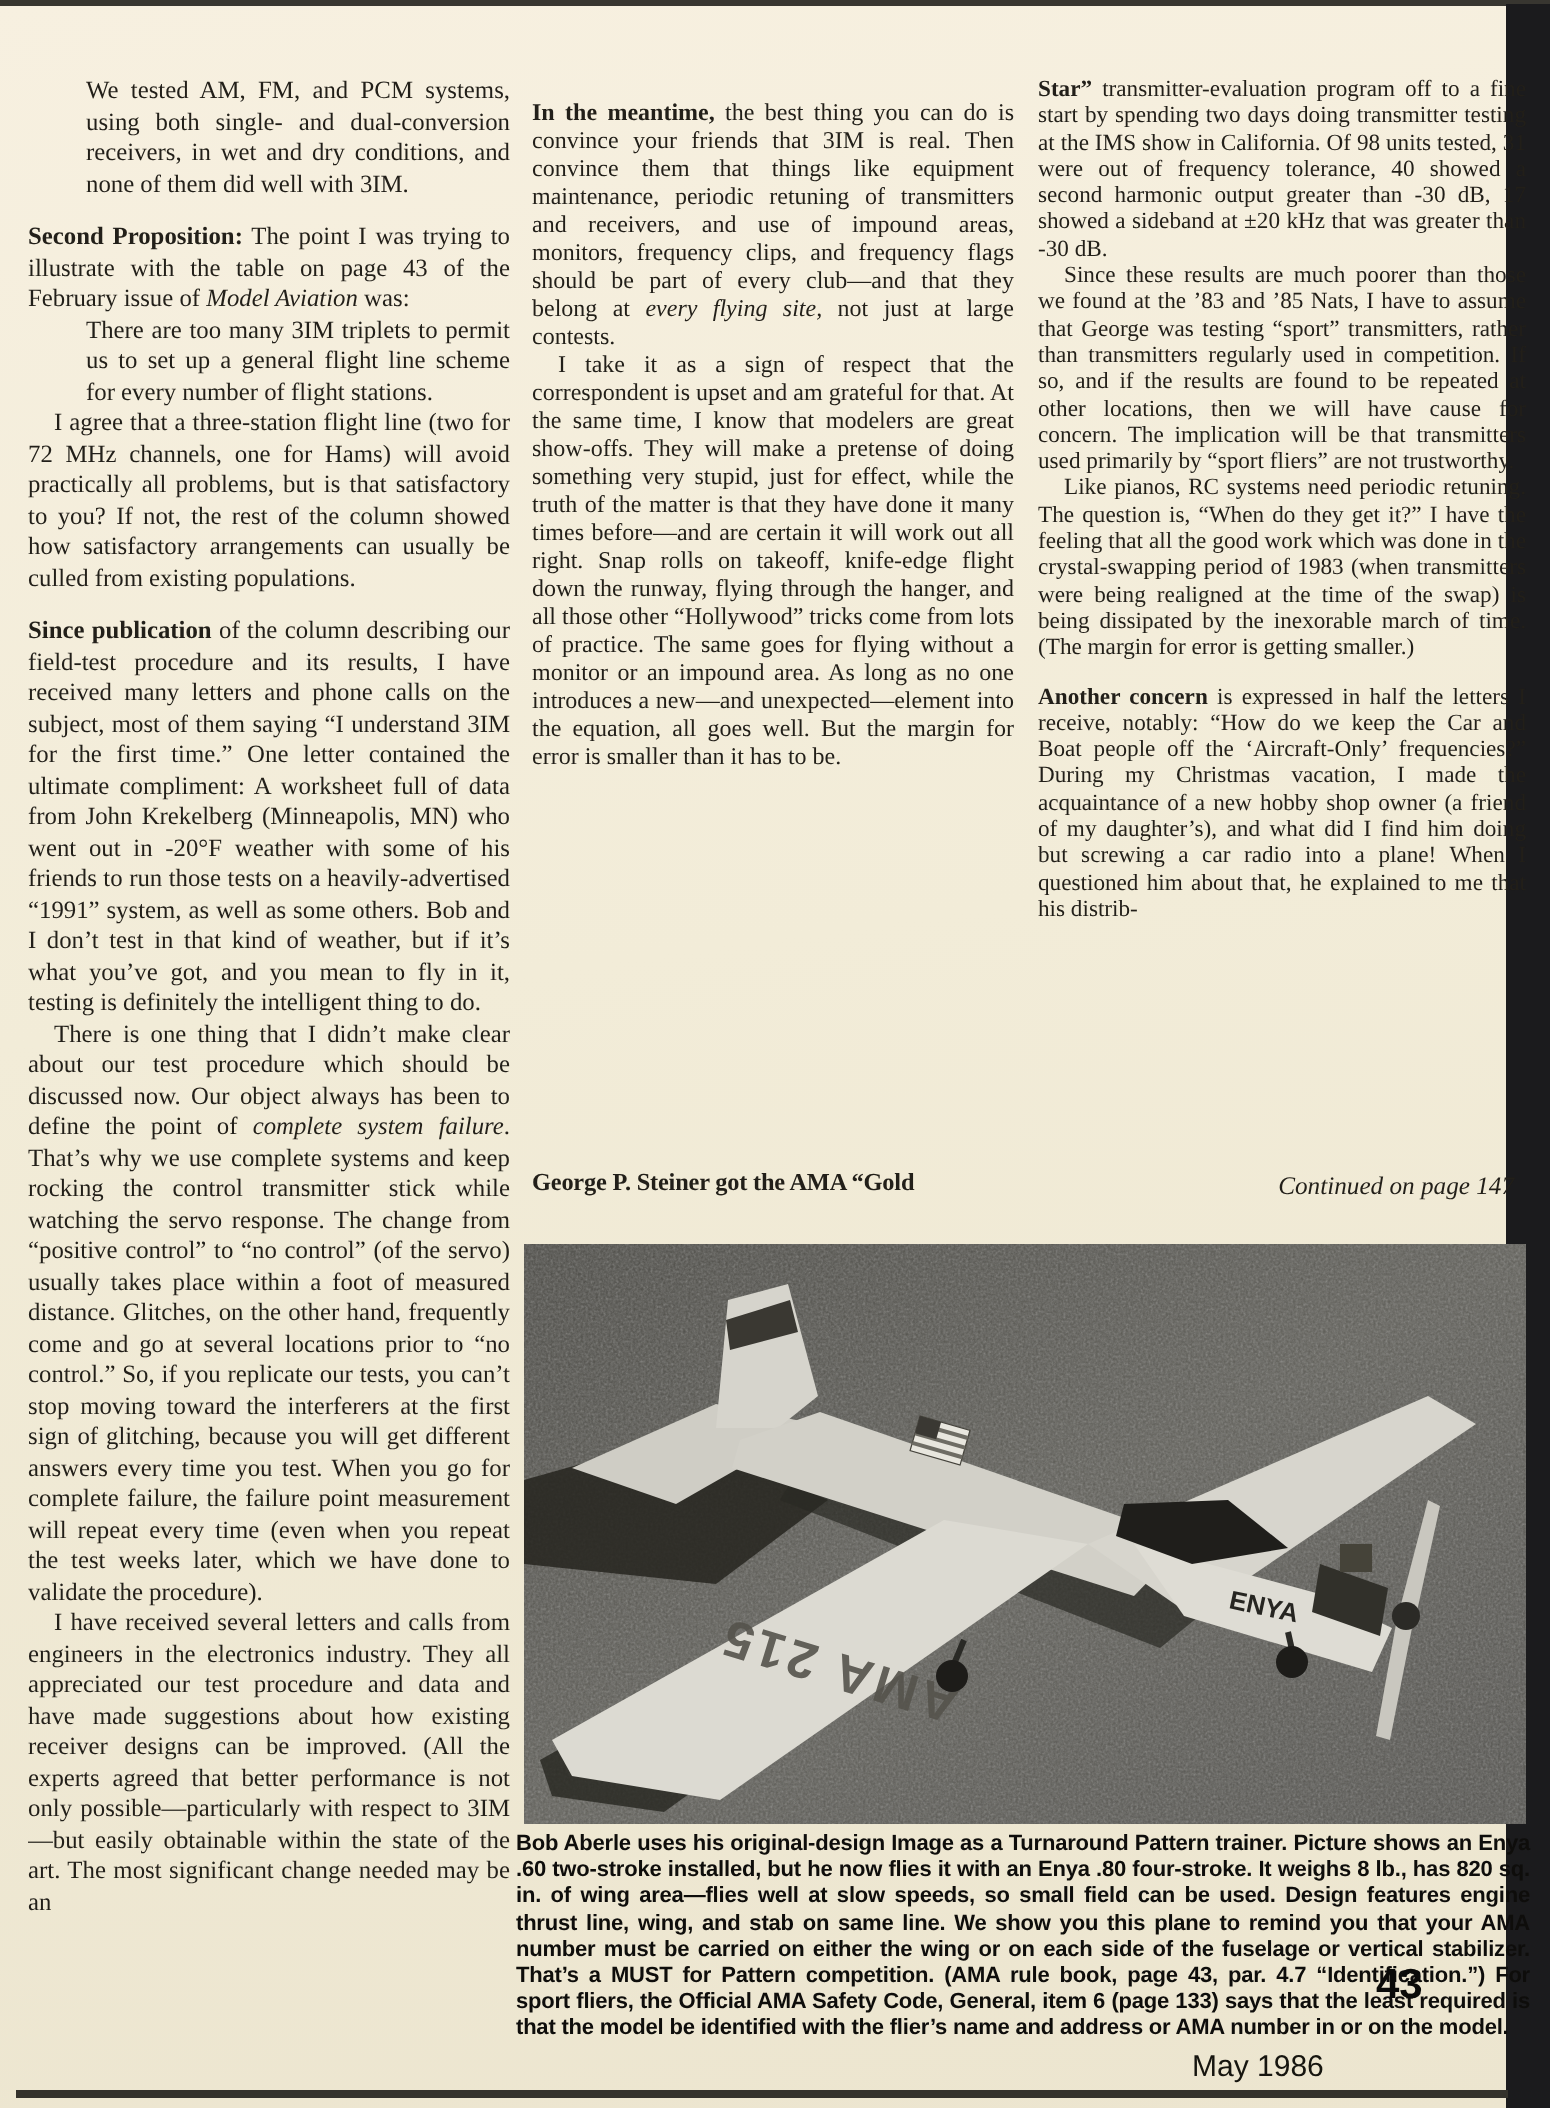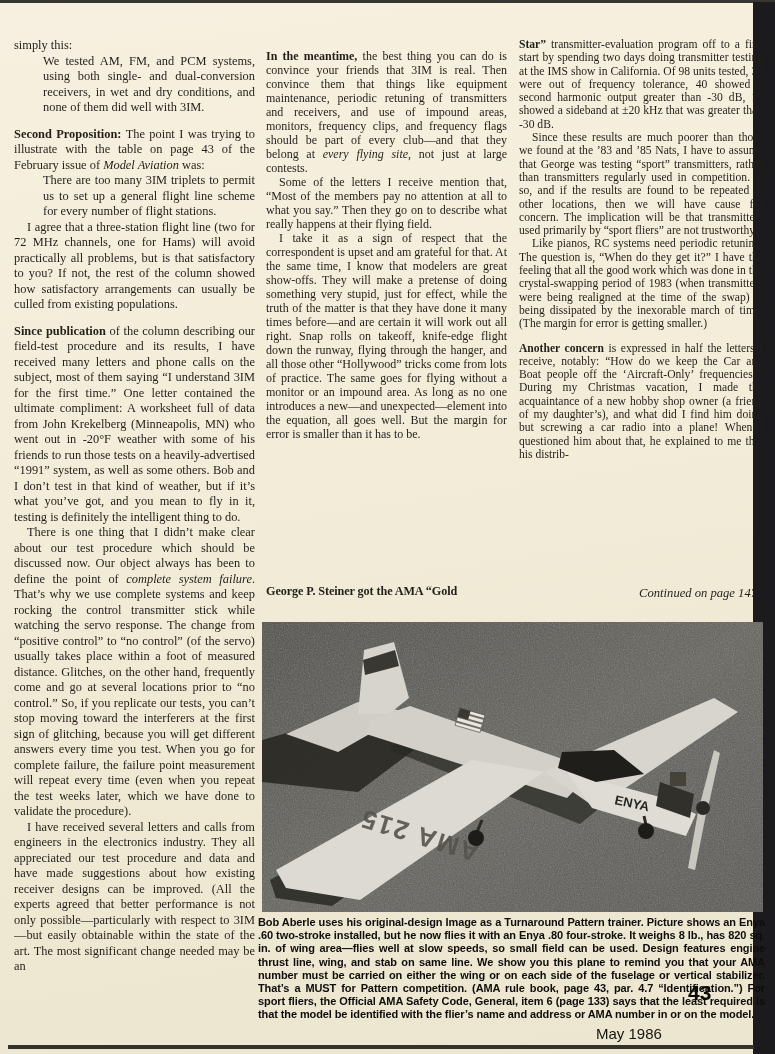--- a/index.html
+++ b/index.html
@@ -57,32 +57,30 @@
   }
 </style>
 </head>
 <body>
 
 <div class="edge-top"></div>
 <div class="edge-right"></div>
 <div class="edge-bottom"></div>
 
 <div id="col1" class="col">
-    <p class="noindent"><span>simply this:</span></p>
     <p class="block"><span>We tested AM, FM, and PCM systems, using both single- and dual-conversion receivers, in wet and dry conditions, and none of them did well with 3IM.</span></p>
     <p class="section"><span class="b">Second Proposition:</span><span> The point I was trying to illustrate with the table on page 43 of the February issue of </span><span class="i">Model Aviation</span><span> was:</span></p>
     <p class="block"><span>There are too many 3IM triplets to permit us to set up a general flight line scheme for every number of flight stations.</span></p>
     <p class="indent"><span>I agree that a three-station flight line (two for 72 MHz channels, one for Hams) will avoid practically all problems, but is that satisfactory to you? If not, the rest of the column showed how satisfactory arrangements can usually be culled from existing populations.</span></p>
     <p class="section"><span class="b">Since publication</span><span> of the column describing our field-test procedure and its results, I have received many letters and phone calls on the subject, most of them saying “I understand 3IM for the first time.” One letter contained the ultimate compliment: A worksheet full of data from John Krekelberg (Minneapolis, MN) who went out in -20°F weather with some of his friends to run those tests on a heavily-advertised “1991” system, as well as some others. Bob and I don’t test in that kind of weather, but if it’s what you’ve got, and you mean to fly in it, testing is definitely the intelligent thing to do.</span></p>
     <p class="indent"><span>There is one thing that I didn’t make clear about our test procedure which should be discussed now. Our object always has been to define the point of </span><span class="i">complete system failure</span><span>. That’s why we use complete systems and keep rocking the control transmitter stick while watching the servo response. The change from “positive control” to “no control” (of the servo) usually takes place within a foot of measured distance. Glitches, on the other hand, frequently come and go at several locations prior to “no control.” So, if you replicate our tests, you can’t stop moving toward the interferers at the first sign of glitching, because you will get different answers every time you test. When you go for complete failure, the failure point measurement will repeat every time (even when you repeat the test weeks later, which we have done to validate the procedure).</span></p>
     <p class="indent"><span>I have received several letters and calls from engineers in the electronics industry. They all appreciated our test procedure and data and have made suggestions about how existing receiver designs can be improved. (All the experts agreed that better performance is not only possible—particularly with respect to 3IM—but easily obtainable within the state of the art. The most significant change needed may be an</span></p>
   </div>
 <div id="col2" class="col">
     <p class="section"><span class="b">In the meantime,</span><span> the best thing you can do is convince your friends that 3IM is real. Then convince them that things like equipment maintenance, periodic retuning of transmitters and receivers, and use of impound areas, monitors, frequency clips, and frequency flags should be part of every club—and that they belong at </span><span class="i">every flying site,</span><span> not just at large contests.</span></p>
-    <p class="indent"><span>Some of the letters I receive mention that, “Most of the members pay no attention at all to what you say.” Then they go on to describe what really happens at their flying field.</span></p>
     <p class="indent"><span>I take it as a sign of respect that the correspondent is upset and am grateful for that. At the same time, I know that modelers are great show-offs. They will make a pretense of doing something very stupid, just for effect, while the truth of the matter is that they have done it many times before—and are certain it will work out all right. Snap rolls on takeoff, knife-edge flight down the runway, flying through the hanger, and all those other “Hollywood” tricks come from lots of practice. The same goes for flying without a monitor or an impound area. As long as no one introduces a new—and unexpected—element into the equation, all goes well. But the margin for error is smaller than it has to be.</span></p>
   </div>
 <div id="col3" class="col">
     <p class="noindent"><span class="b">Star”</span><span> transmitter-evaluation program off to a fine start by spending two days doing transmitter testing at the IMS show in California. Of 98 units tested, 31 were out of frequency tolerance, 40 showed a second harmonic output greater than -30 dB, 17 showed a sideband at ±20 kHz that was greater than -30 dB.</span></p>
     <p class="indent"><span>Since these results are much poorer than those we found at the ’83 and ’85 Nats, I have to assume that George was testing “sport” transmitters, rather than transmitters regularly used in competition. If so, and if the results are found to be repeated at other locations, then we will have cause for concern. The implication will be that transmitters used primarily by “sport fliers” are not trustworthy.</span></p>
     <p class="indent"><span>Like pianos, RC systems need periodic retuning. The question is, “When do they get it?” I have the feeling that all the good work which was done in the crystal-swapping period of 1983 (when transmitters were being realigned at the time of the swap) is being dissipated by the inexorable march of time. (The margin for error is getting smaller.)</span></p>
     <p class="section"><span class="b">Another concern</span><span> is expressed in half the letters I receive, notably: “How do we keep the Car and Boat people off the ‘Aircraft-Only’ frequencies?” During my Christmas vacation, I made the acquaintance of a new hobby shop owner (a friend of my daughter’s), and what did I find him doing but screwing a car radio into a plane! When I questioned him about that, he explained to me that his distrib-</span></p>
   </div>
 
 <div class="gold-heading">George P. Steiner got the AMA “Gold</div>

